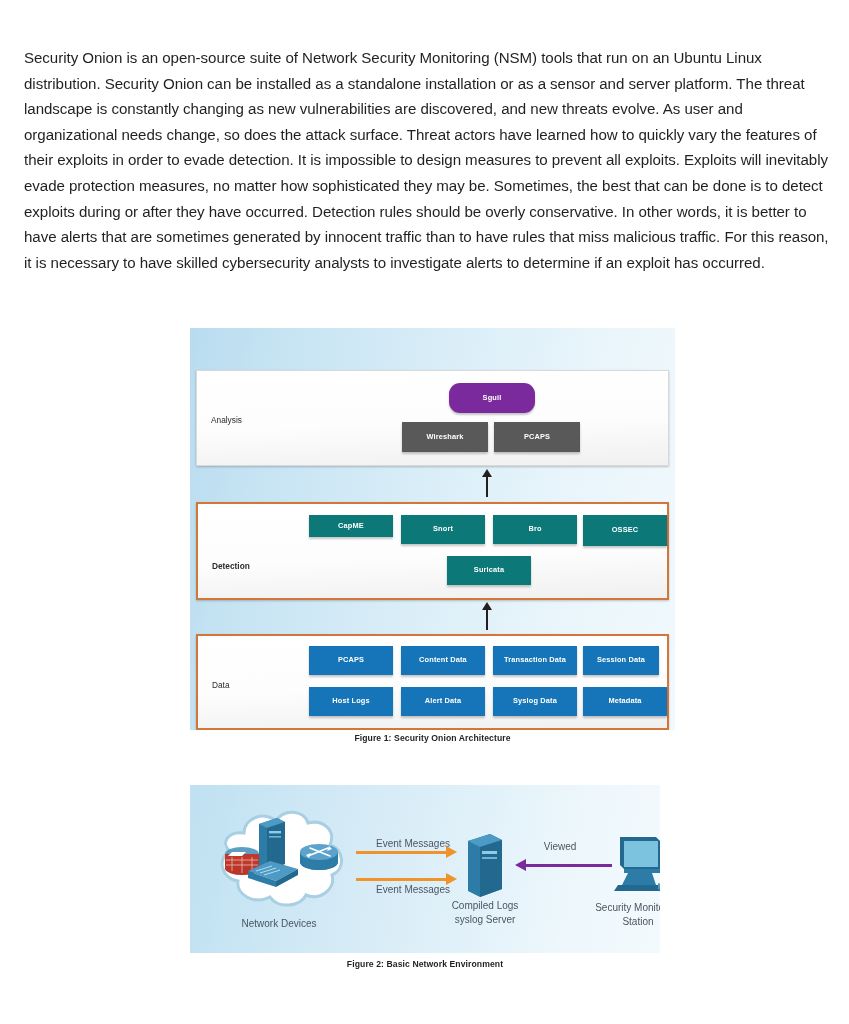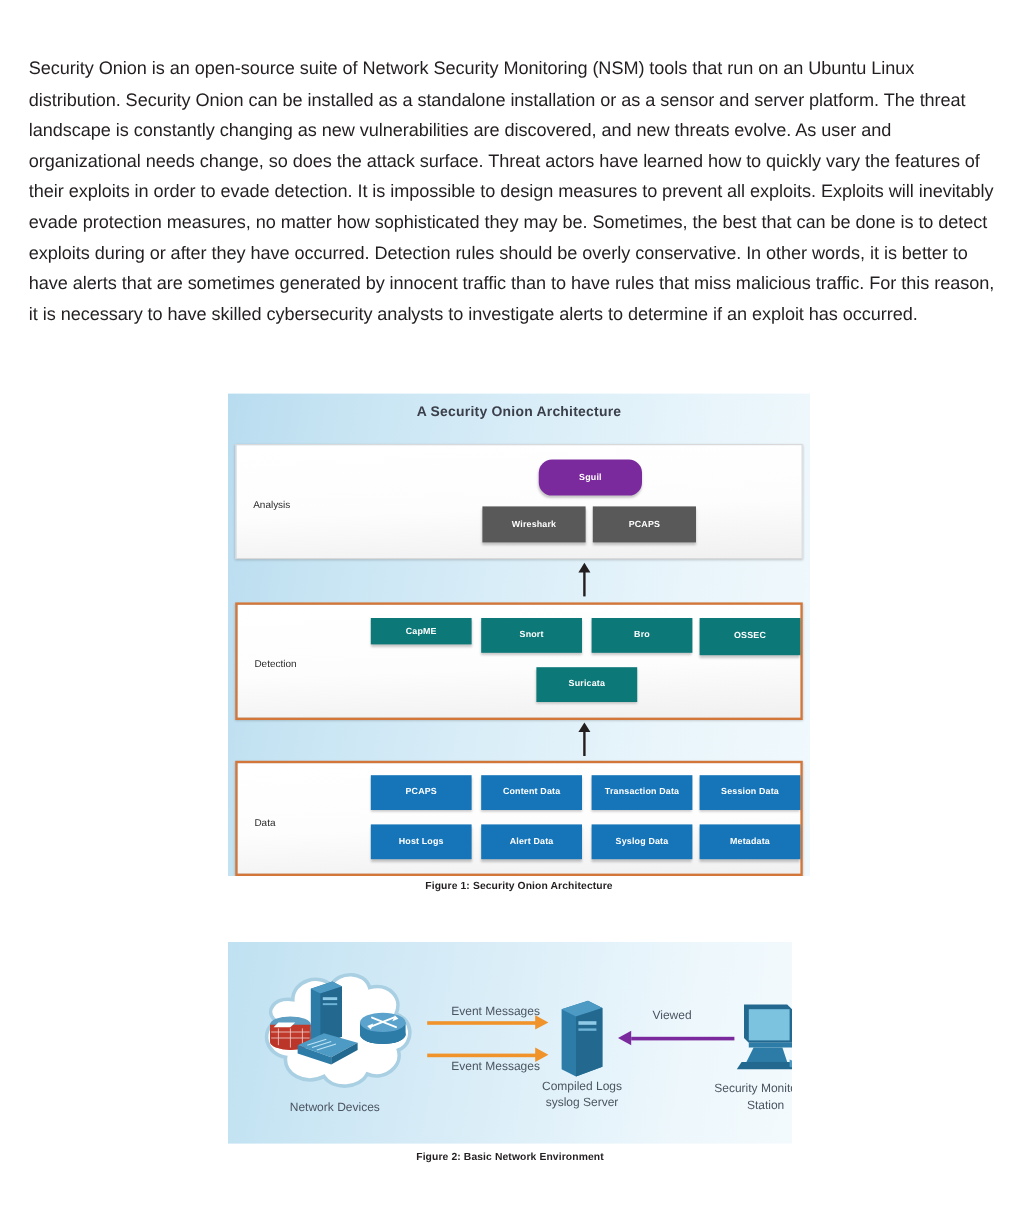--- a/index.html
+++ b/index.html
@@ -110,60 +110,59 @@
 </style>
 </head>
 <body>
 
 <div class="page">
 
   <p class="prose">Security Onion is an open-source suite of Network Security Monitoring (NSM) tools that run on an Ubuntu Linux distribution. Security Onion can be installed as a standalone installation or as a sensor and server platform. The threat landscape is constantly changing as new vulnerabilities are discovered, and new threats evolve. As user and organizational needs change, so does the attack surface. Threat actors have learned how to quickly vary the features of their exploits in order to evade detection. It is impossible to design measures to prevent all exploits. Exploits will inevitably evade protection measures, no matter how sophisticated they may be. Sometimes, the best that can be done is to detect exploits during or after they have occurred. Detection rules should be overly conservative. In other words, it is better to have alerts that are sometimes generated by innocent traffic than to have rules that miss malicious traffic. For this reason, it is necessary to have skilled cybersecurity analysts to investigate alerts to determine if an exploit has occurred.</p>
 
   <div class="fig1">
 
-    <div class="fig1-title">A Security Onion Architecture</div>
 
     <div class="layer analysis">
       <div class="layer-label" style="top:44px;">Analysis</div>
 
       <div class="node sguil" style="left:252px; top:12px; width:86px; height:30px;border-radius:11px;">Sguil</div>
 
       <div class="node gray" style="left:205px; top:51px; width:86px; height:30px;">Wireshark</div>
 
       <div class="node gray" style="left:297px; top:51px; width:86px; height:30px;">PCAPS</div>
     </div>
 
     <div class="arrow-up">
       <div class="arrow-shaft" style="left:296px; top:147px; height:22px;"></div>
       <div class="arrow-head" style="left:292px; top:141px;"></div>
     </div>
 
     <div class="layer detection">
-      <div class="layer-label" style="top:44px;">Detection</div>
+      <div class="layer-label" style="top:57px;font-weight:bold;">Detection</div>
 
       <div class="node teal" style="left:111px; top:11px; width:84px; height:22px;">CapME</div>
       <div class="node teal" style="left:203px; top:11px; width:84px; height:29px;">Snort</div>
       <div class="node teal" style="left:295px; top:11px; width:84px; height:29px;">Bro</div>
       <div class="node teal" style="left:385px; top:11px; width:84px; height:31px;">OSSEC</div>
 
       <div class="node teal" style="left:249px; top:52px; width:84px; height:29px;">Suricata</div>
     </div>
 
     <div class="arrow-up">
       <div class="arrow-shaft" style="left:296px; top:280px; height:22px;"></div>
       <div class="arrow-head" style="left:292px; top:274px;"></div>
     </div>
 
     <div class="layer data">
       <div class="layer-label" style="top:44px;">Data</div>
 
       <div class="node blue" style="left:111px; top:10px; width:84px; height:29px;">PCAPS</div>
       <div class="node blue" style="left:203px; top:10px; width:84px; height:29px;">Content Data</div>
       <div class="node blue" style="left:295px; top:10px; width:84px; height:29px;">Transaction Data</div>
-      <div class="node blue" style="left:385px; top:10px; width:84px; height:29px;">Session Data</div>
+      <div class="node blue" style="left:385px; top:10px; width:76px; height:29px;">Session Data</div>
 
       <div class="node blue" style="left:111px; top:51px; width:84px; height:29px;">Host Logs</div>
       <div class="node blue" style="left:203px; top:51px; width:84px; height:29px;">Alert Data</div>
       <div class="node blue" style="left:295px; top:51px; width:84px; height:29px;text-align:center;">Syslog Data</div>
       <div class="node blue" style="left:385px; top:51px; width:84px; height:29px;">Metadata</div>
     </div>
   </div>
 
   <div class="fig-caption" style="left:190px; top:733px;">Figure 1: Security Onion Architecture</div>
 

